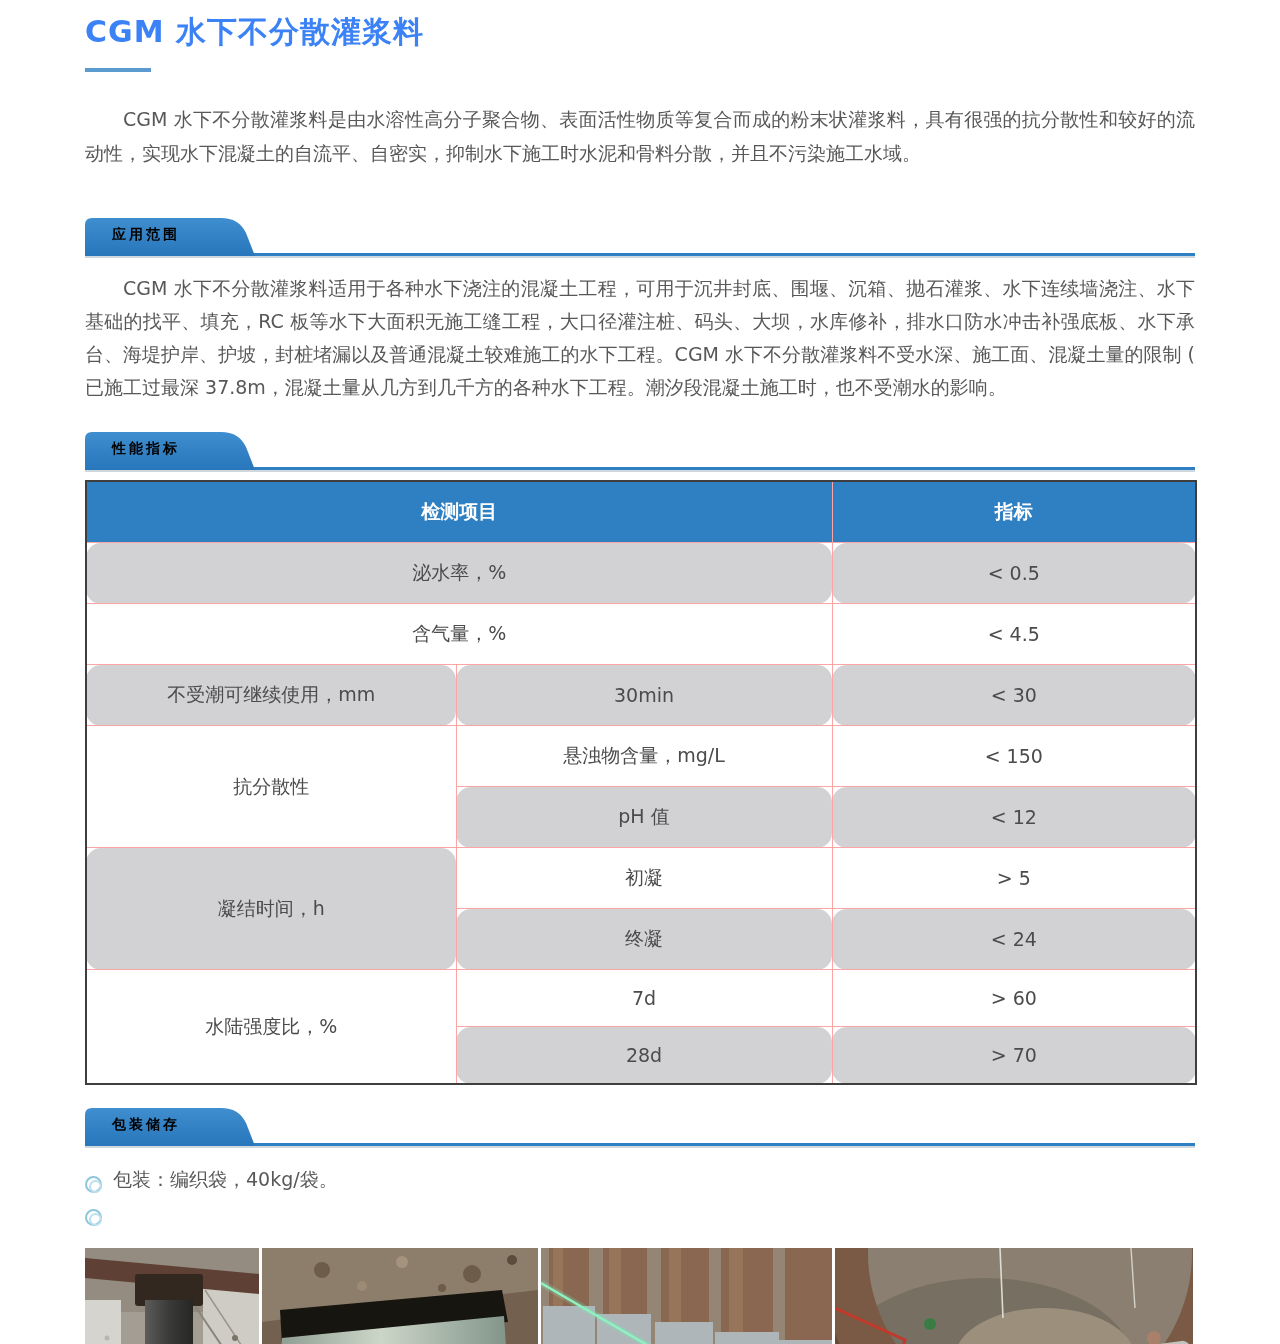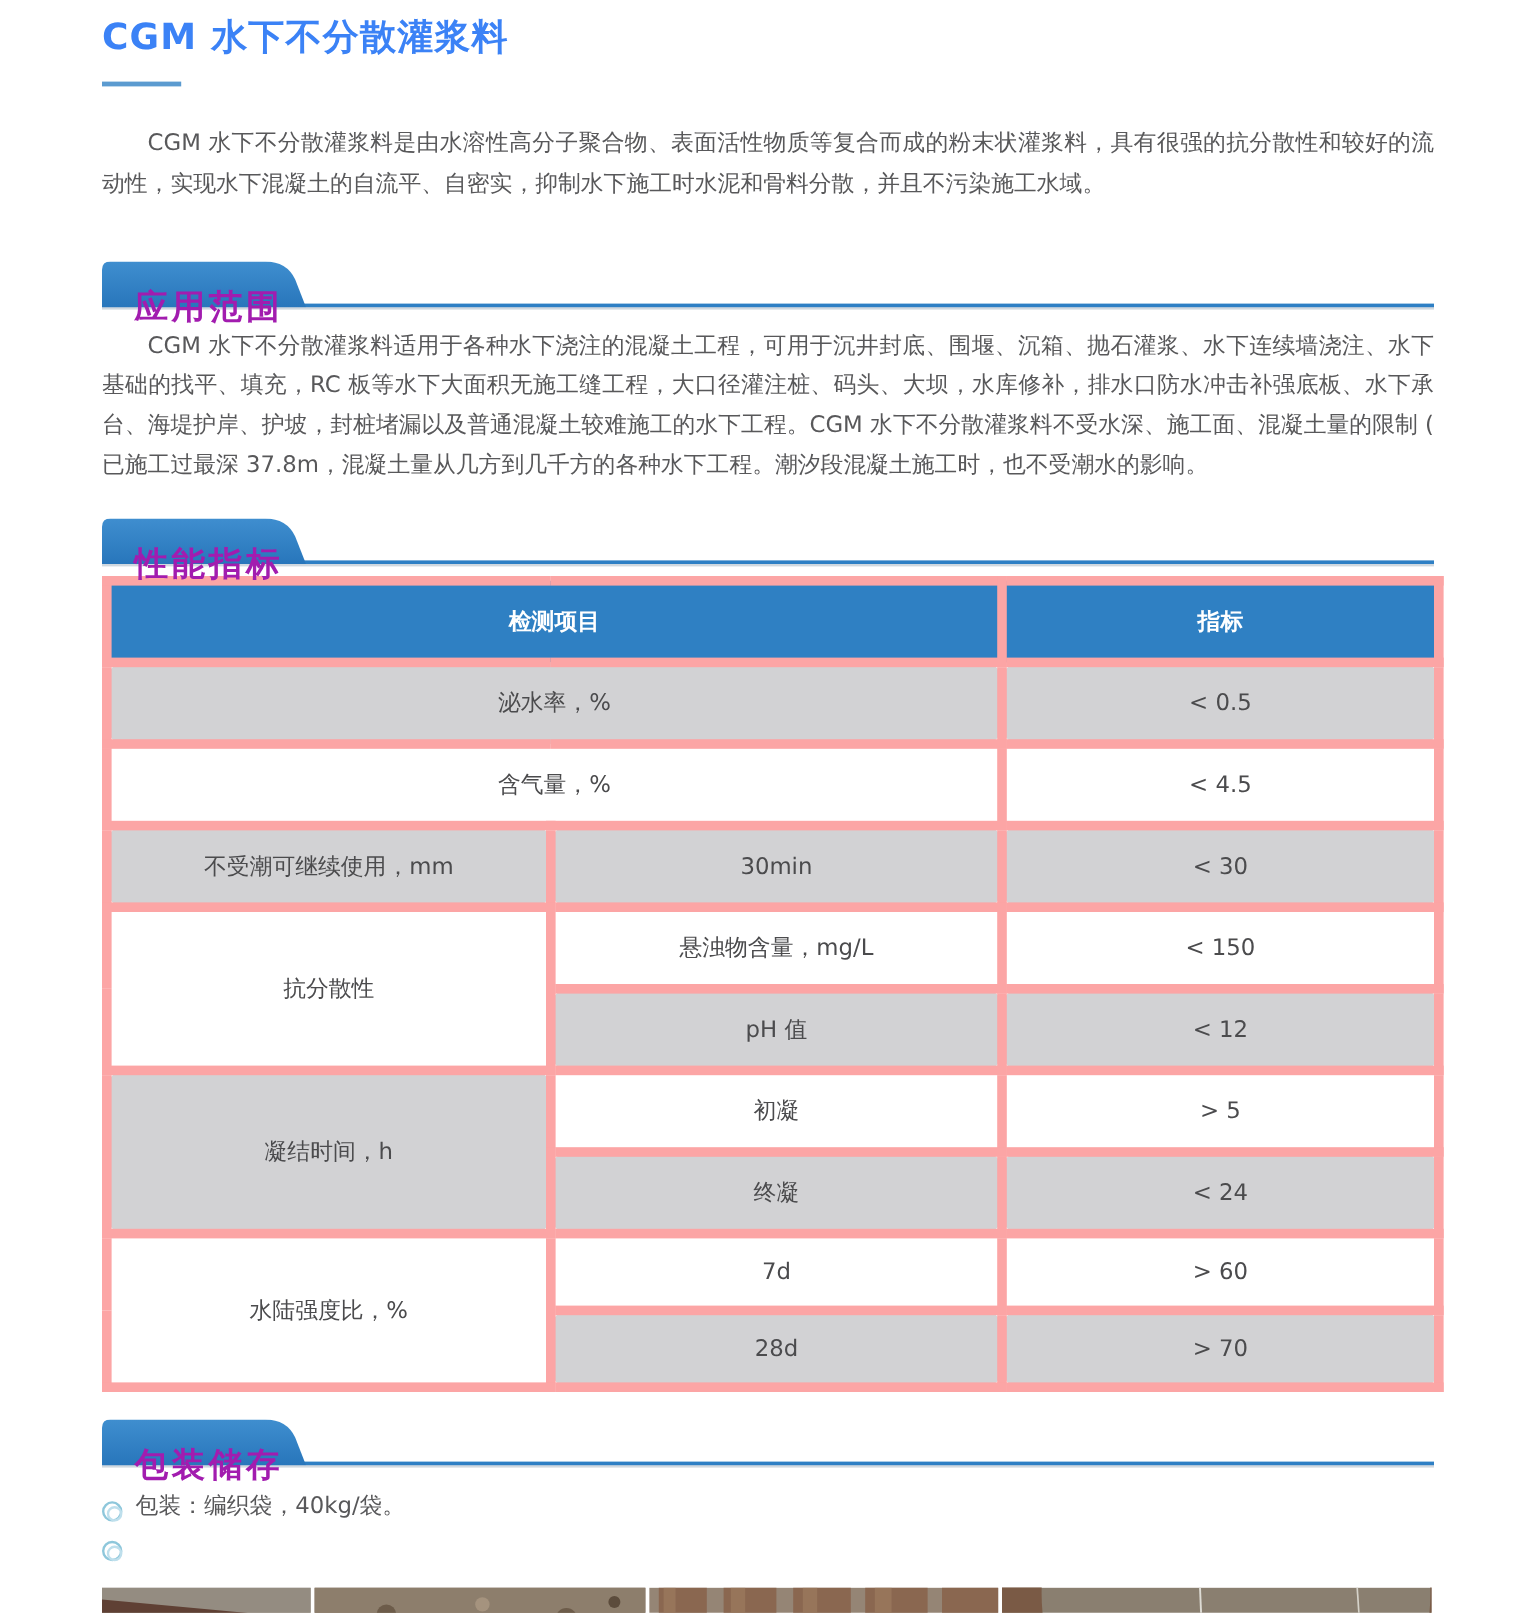--- a/index.html
+++ b/index.html
@@ -16,28 +16,28 @@
   .app-body { margin-top: 16px; }
 
   .section-header { position: relative; height: 38px; }
   .sh-app { margin-top: 48px; }
   .sh-perf { margin-top: 28px; text-decoration: underline; }
   .sh-pack { margin-top: 23px; }
   .section-line { position: absolute; left: 0; right: 0; bottom: 0; height: 3px; background: #2e7fc4;
     box-shadow: 0 2px 0 rgba(150,168,185,0.45); }
   .section-tab { position: absolute; left: 0; bottom: 0; width: 178px; height: 38px; }
   .section-tab svg { position: absolute; left: 0; top: 0; }
-  .tab-label { position: absolute; left: 27px; top: 19px; font-size: 28px; font-weight: 700;
-    color: #a21caf; letter-spacing: 3px; }
+  .tab-label { position: absolute; left: 27px; top: 8px; font-size: 14px; font-weight: 700;
+    color: #000000; letter-spacing: 3px; }
 
   .standard-line { margin-top: 12px; font-size: 18px; line-height: 26px; color: #57575a; text-align: center; }
 
   table.perf { width: 1110px; margin-top: 10px; border-collapse: collapse; table-layout: fixed;
     border: 2px solid #3e3e3e; }
-  table.perf th, table.perf td { border: 8px solid #fca5a5; height: 33px; text-align: center;
+  table.perf th, table.perf td { border: 1px solid #fca5a5; height: 33px; text-align: center;
     vertical-align: middle; font-size: 19px; padding: 17px; }
   table.perf th { background: #2f80c3; color: #ffffff; font-weight: 700; }
   table.perf td { color: #4b4b4d; background: #ffffff; border-radius: 15px; }
   tr.row-gray td { background: #d2d2d4; }
   td.cell-gray { background: #d2d2d4 !important; }
   td.cell-white { background: #ffffff !important; }
 
   ul.bullets { margin-top: 14px; list-style: none; }
   ul.bullets li { display: flex; align-items: flex-end; height: 33px; font-size: 19px; color: #58585a; }
   .ring { position: relative; display: inline-block; width: 17px; height: 17px; flex: 0 0 17px;

